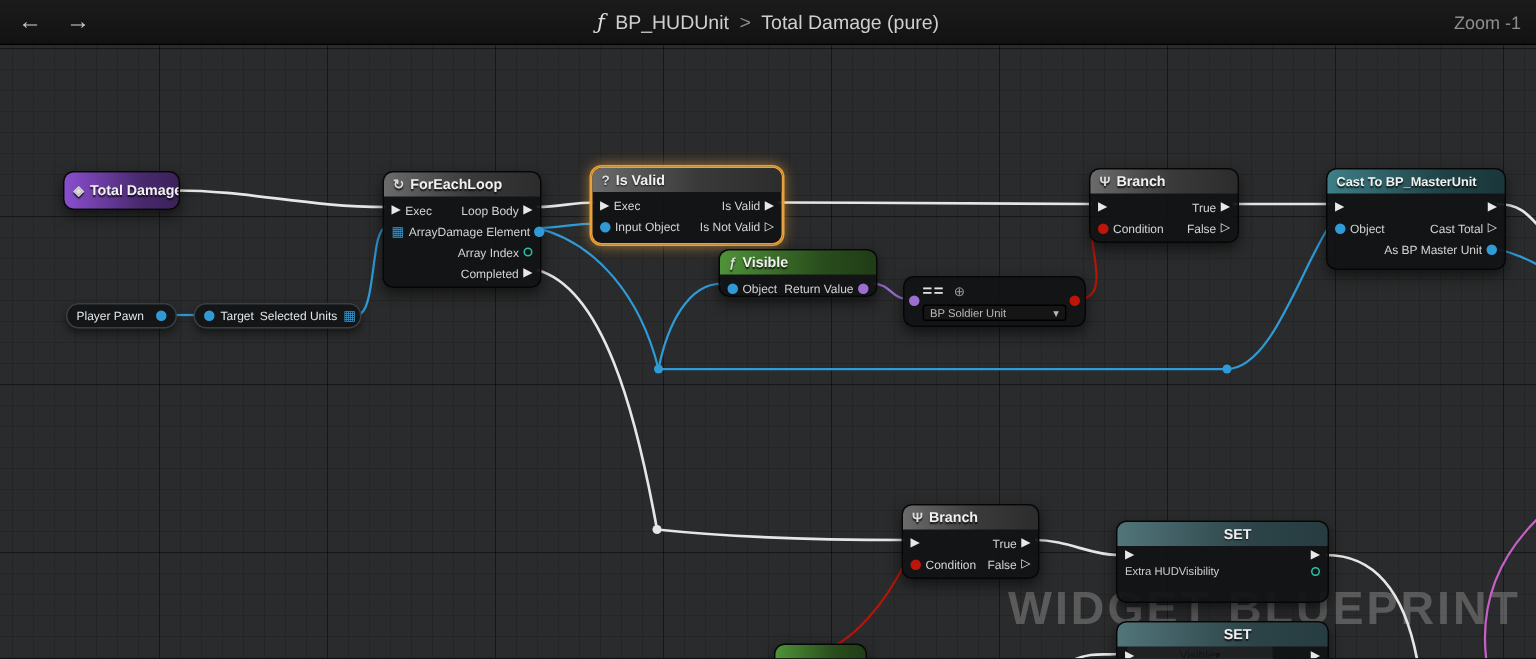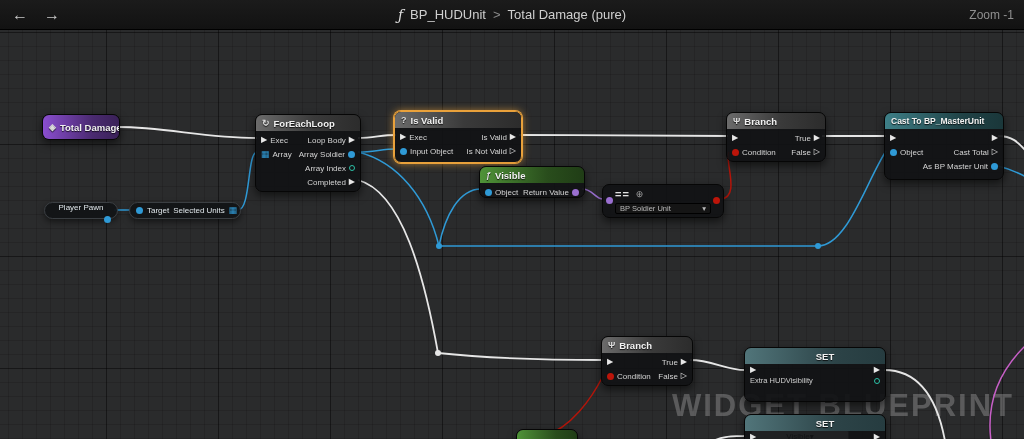--- a/index.html
+++ b/index.html
@@ -161,21 +161,21 @@
               <span>Loop Body</span>
               <span class="px">▶</span>
             </span>
         </div>
         <div class="row">
           <span class="pg">
               <span class="grid-ico">▦</span>
               <span>Array</span>
             </span>
           <span class="pg">
-              <span>Array Soldier</span>
+              <span>Damage Element</span>
               <span class="dot blue"></span>
             </span>
         </div>
         <div class="row">
           <span class="pg"></span>
           <span class="pg">
               <span>Array Index</span>
               <span class="dot teal-h"></span>
             </span>
         </div>
@@ -306,21 +306,21 @@
         <div class="row">
           <span class="pg"></span>
           <span class="pg">
               <span>As BP Master Unit</span>
               <span class="dot blue"></span>
             </span>
         </div>
       </div>
     </div>
 
-    <div class="pill" style="left:44px;top:172px;width:74px;flex-direction:column;">
+    <div class="pill" style="left:44px;top:172px;width:74px;">
       <span>Player Pawn</span>
       <span class="dot blue" style="margin-left:auto;"></span>
     </div>
 
     <div class="pill" style="left:129px;top:172px;width:112px;">
       <span class="dot blue"></span>
       <span>Target</span>
       <span style="margin-left:auto;">Selected Units</span>
       <span class="grid-ico">▦</span>
     </div>

